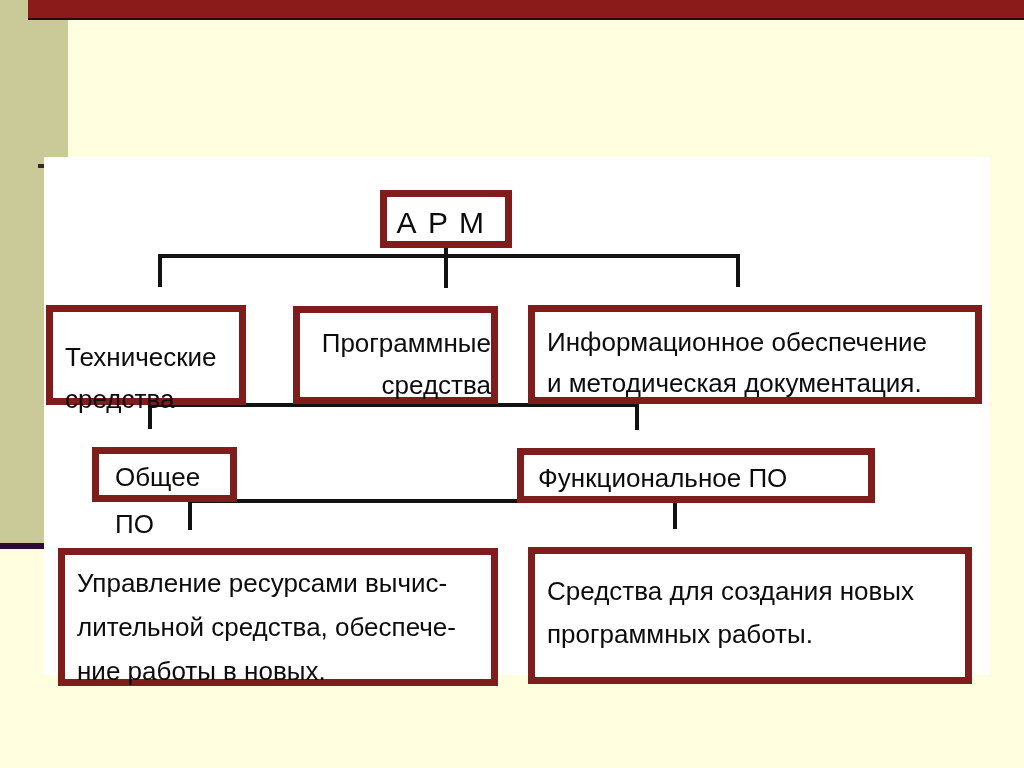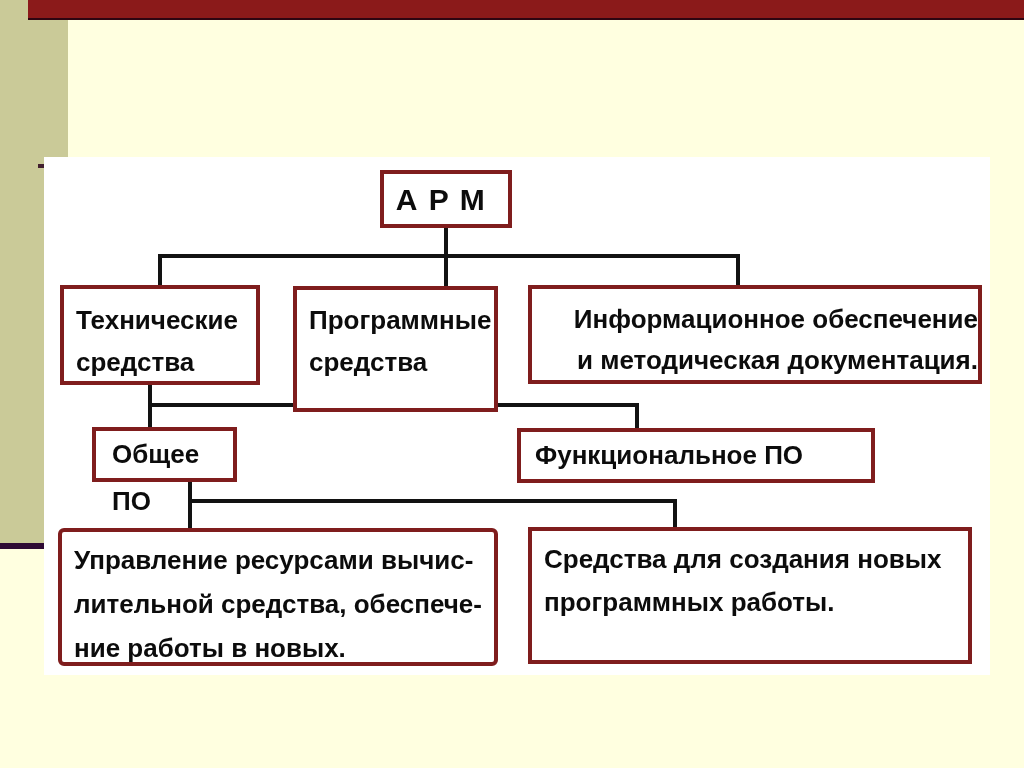--- a/index.html
+++ b/index.html
@@ -10,38 +10,39 @@
   }
   .abs{position:absolute;}
   
   #sidebar{left:0;top:0;width:68px;height:543px;background:#CACA98;}
   #topbar{left:28px;top:0;width:996px;height:18px;background:#8B1A1A;border-bottom:2px solid #2E0511;}
   #accent-line{left:0;top:543px;width:52px;height:6px;background:#2E0A33;}
   #accent-dash{left:38px;top:164px;width:15px;height:4px;background:#42202F;}
   #panel{left:44px;top:157px;width:946px;height:518px;background:#FFFFFF;}
   
   .node{
-    position:absolute;background:#FFFFFF;border:4px solid #7f1d1d;
-    box-sizing:border-box;color:#0C0C0C;font-weight:bold;font-size:26px;
+    position:absolute;background:#FFFFFF;border:7px solid #7f1d1d;
+    box-sizing:border-box;color:#0C0C0C;font-weight:normal;font-size:26px;
     padding-left:12px;
+    margin-top:20px;
   }
   .node .ln{display:block;white-space:nowrap;}
   #node-arm{left:380px;top:170px;width:132px;height:58px;
     text-align:center;padding:0;letter-spacing:0.38em;font-size:30px;line-height:52px;}
-  #node-tech{left:60px;top:285px;width:200px;height:100px;padding-top:10px;}
+  #node-tech{left:46px;top:285px;width:200px;height:100px;padding-top:24px;}
   #node-tech .ln{line-height:42px;}
-  #node-soft{left:293px;top:286px;width:205px;height:126px;padding-top:9px;}
+  #node-soft{left:293px;top:286px;width:205px;height:98px;padding-top:9px;text-align:right;}
   #node-soft .ln{line-height:42px;}
-  #node-info{left:528px;top:285px;width:454px;height:99px;padding-top:10px;text-align:right;}
+  #node-info{left:528px;top:285px;width:454px;height:99px;padding-top:10px;}
   #node-info .ln{line-height:41px;}
   #node-general{left:92px;top:427px;width:145px;height:55px;line-height:47px;padding-left:16px;}
   #node-functional{left:517px;top:428px;width:358px;height:55px;line-height:47px;padding-left:14px;}
-  #node-manage{left:58px;top:528px;width:440px;height:138px;padding-top:6px;border-radius:6px;}
+  #node-manage{left:58px;top:528px;width:440px;height:138px;padding-top:6px;}
   #node-manage .ln{line-height:44px;}
-  #node-create{left:528px;top:527px;width:444px;height:137px;padding-top:7px;}
+  #node-create{left:528px;top:527px;width:444px;height:137px;padding-top:16px;}
   #node-create .ln{line-height:43px;}
   
   .conn{position:absolute;background:#121212;}
 </style>
 </head>
 <body>
 
 <div id="slide">
 
   <div id="sidebar" class="abs"></div>

